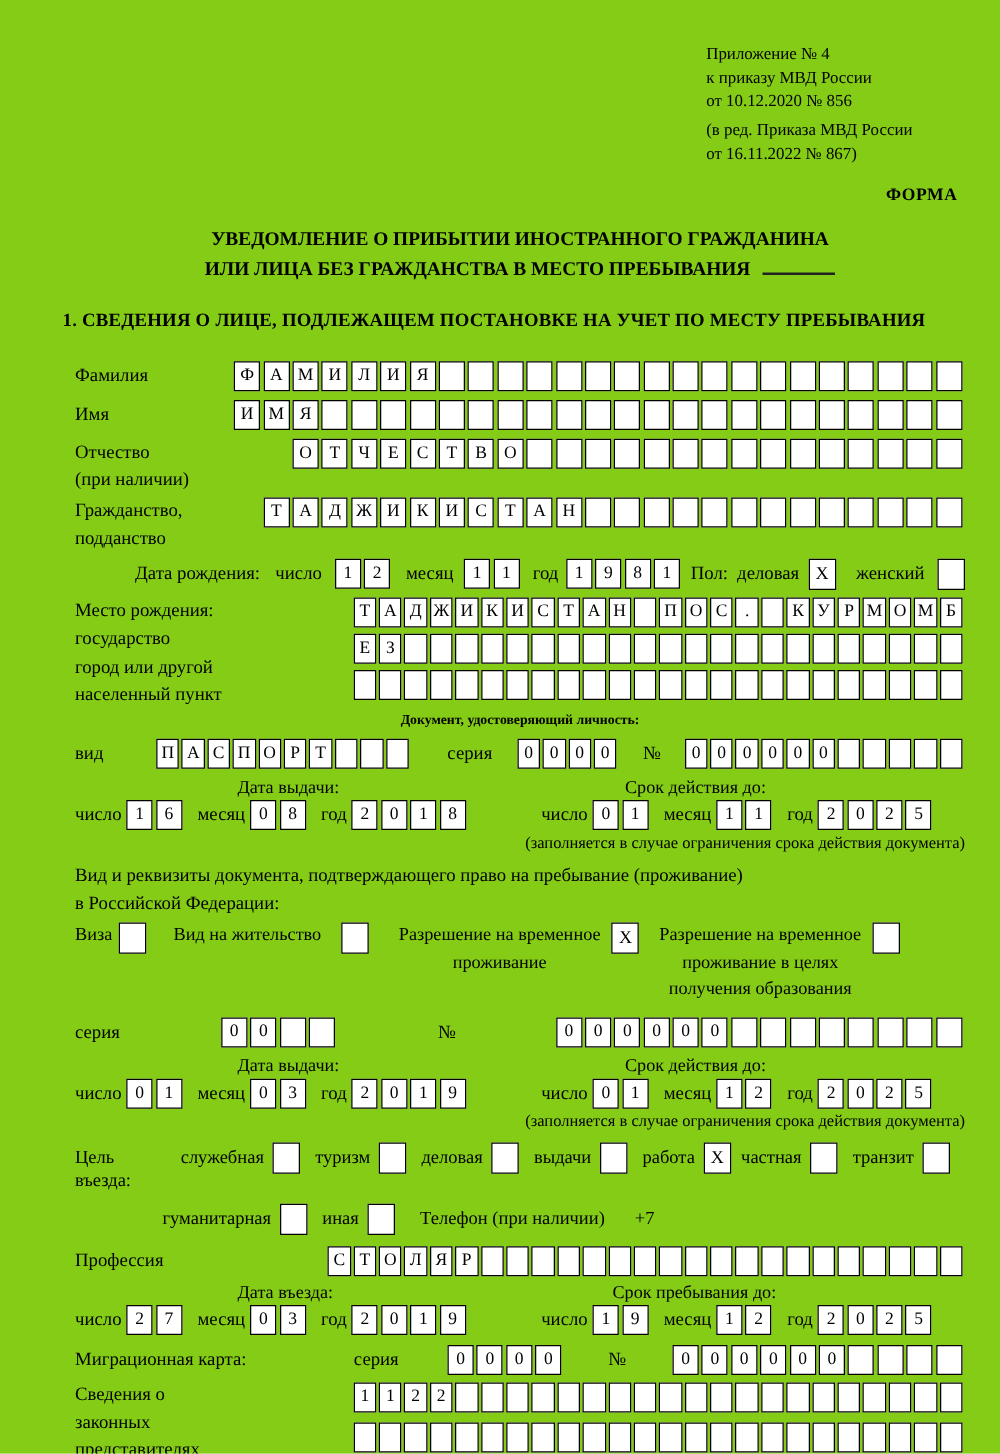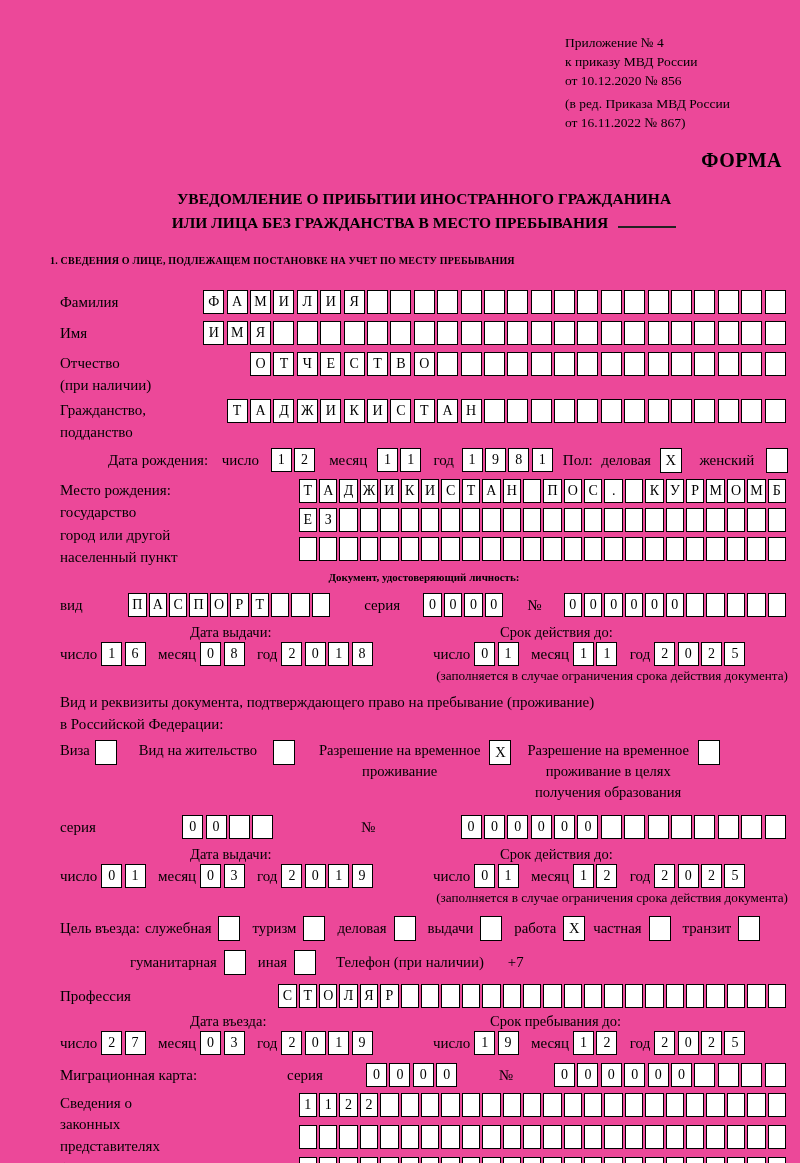--- a/index.html
+++ b/index.html
@@ -1,29 +1,29 @@
 <!DOCTYPE html>
 <html><head>
 <meta charset="utf-8">
 <style>
   html,body{margin:0;padding:0;background:#fff;}
   .page{
     width:800px;height:1163px;box-sizing:border-box;position:relative;
-    background:#ec4899;color:#000;overflow:hidden;
-    padding:34px 12px 10px 60px;
+    background:#84cc16;color:#000;overflow:hidden;
+    padding:34px 28px 10px 60px;
     font-family:"Liberation Serif","DejaVu Serif",serif;
     font-size:15px;line-height:1.25;
   }
   
   .hdr{margin-left:505px;font-size:13.5px;line-height:1.4;}
   .hdr .gap{height:4px;}
-  .forma{ text-align:right;font-weight:bold;font-size:20px;margin:16px 6px 14px 0;letter-spacing:.5px;}
+  .forma{ text-align:right;font-weight:bold;font-size:14px;margin:16px 6px 14px 0;letter-spacing:.5px;}
   .title{ text-align:center;font-weight:bold;font-size:15.5px;line-height:1.55;margin:0 0 20px 0;}
   .title-underline{display:inline-block;width:58px;border-bottom:2px solid #222;margin-left:10px;vertical-align:baseline;}
-  .sec-heading{font-weight:bold;font-size:10px;margin:0 0 22px -10px;letter-spacing:.2px;}
+  .sec-heading{font-weight:bold;font-size:15px;margin:0 0 22px -10px;letter-spacing:.2px;}
   
   .row{display:flex;align-items:flex-start;margin-bottom:7px;justify-content:space-between;}
   .lbl{flex:none;padding-top:3px;}
   .boxes{white-space:nowrap;flex:none;}
   .cell{
     display:inline-block;width:19px;height:22px;border:1.7px solid #000;margin-right:2.4px;
     text-align:center;line-height:22px;font-size:14px;vertical-align:top;background:#fff;
   }
   .tight .cell{width:16.4px;margin-right:2px;}
   .cbox{

